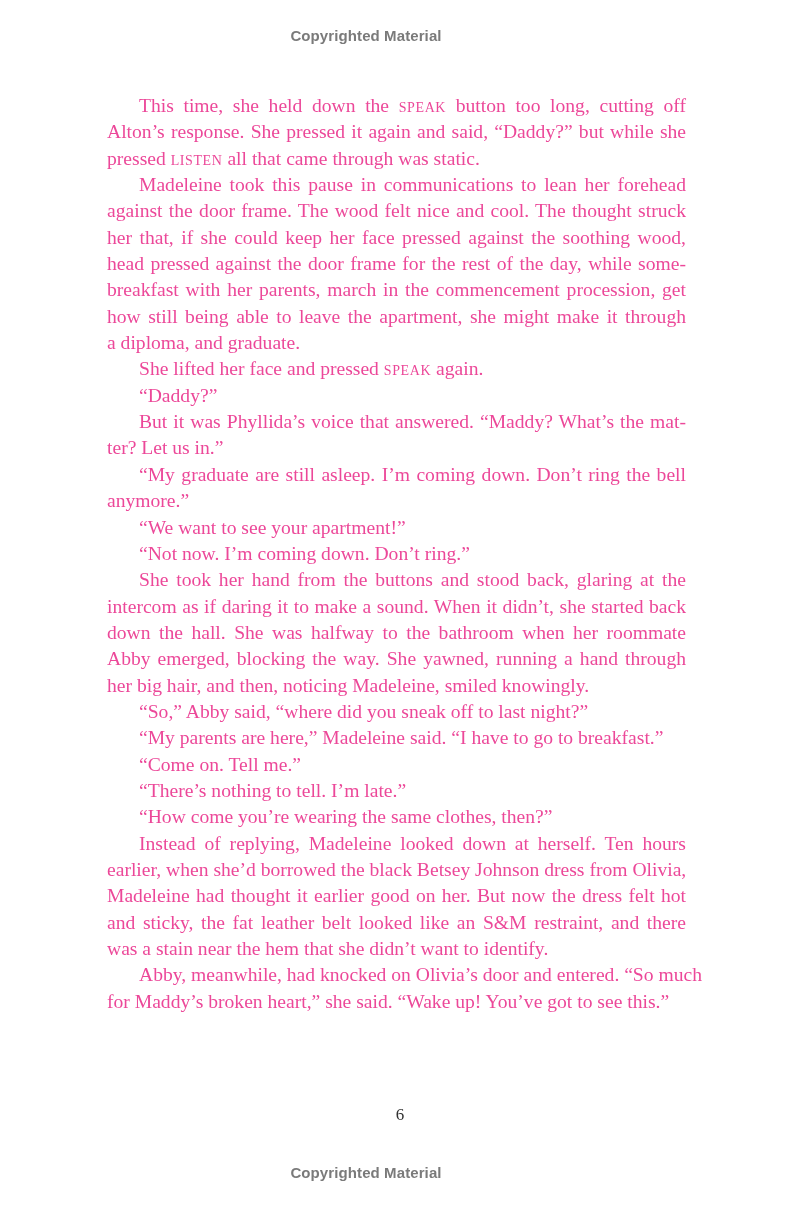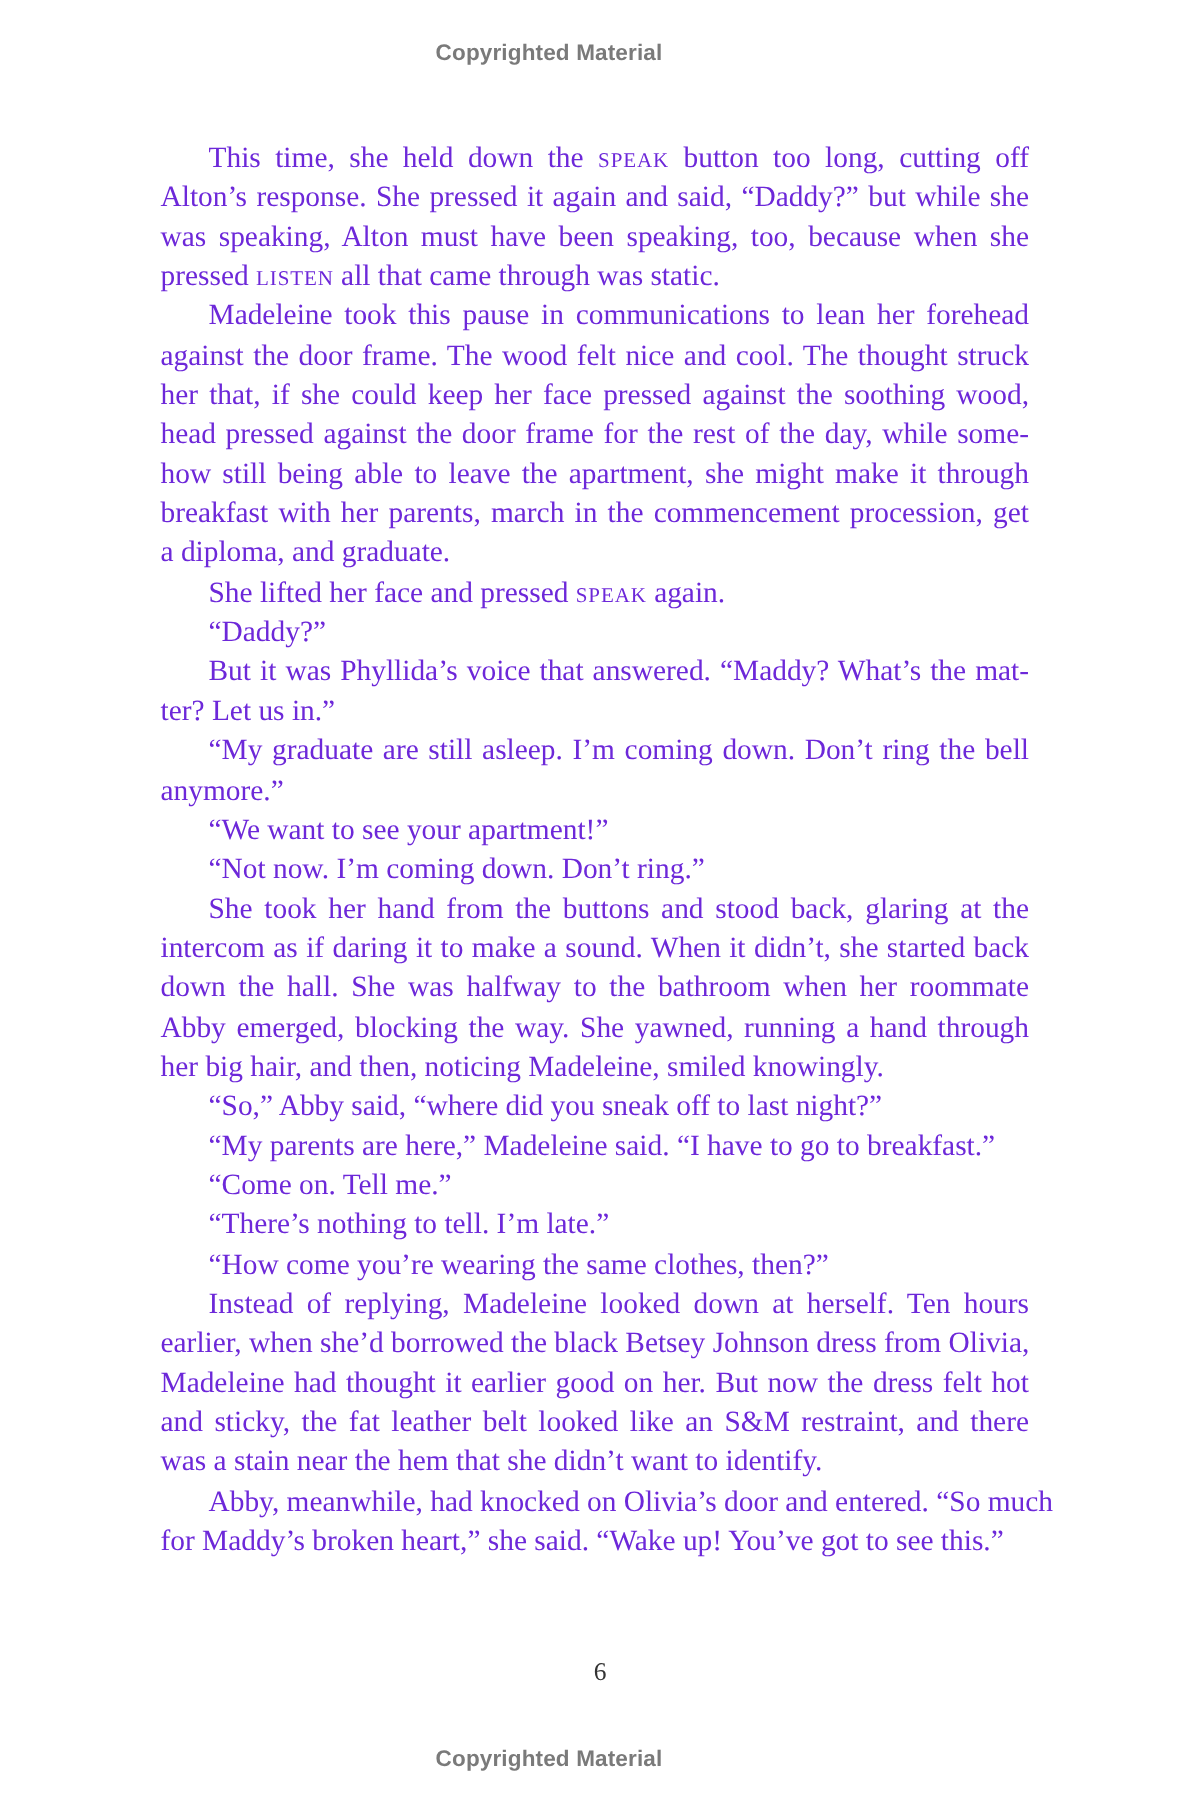--- a/index.html
+++ b/index.html
@@ -28,21 +28,21 @@
     .watermark.bottom { top: 1164px; }
 
     .page-body {
       position: absolute;
       left: 107px;
       top: 93px;
       width: 579px;
       font-family: "Liberation Serif", serif;
       font-size: 19.6px;
       line-height: 26.35px;
-      color: #6d28d9;
+      color: #ec4899;
     }
     .line {
       display: block;
       white-space: nowrap;
       text-align: justify;
       text-align-last: justify;
     }
     .line.last {
       text-align-last: left;
     }
@@ -69,30 +69,29 @@
   </style>
 </head>
 <body>
 
 <div class="watermark top">Copyrighted Material</div>
 
 <div class="page-body" id="page-body">
     <div>
       <span class="line indent">This time, she held down the <span class="sc">SPEAK</span> button too long, cutting off</span>
       <span class="line">Alton’s response. She pressed it again and said, “Daddy?” but while she</span>
-      <span class="line">was speaking, Alton must have been speaking, too, because when she</span>
       <span class="line last">pressed <span class="sc">LISTEN</span> all that came through was static.</span>
     </div>
     <div>
       <span class="line indent">Madeleine took this pause in communications to lean her forehead</span>
       <span class="line">against the door frame. The wood felt nice and cool. The thought struck</span>
       <span class="line">her that, if she could keep her face pressed against the soothing wood,</span>
       <span class="line">head pressed against the door frame for the rest of the day, while some-</span>
+      <span class="line">breakfast with her parents, march in the commencement procession, get</span>
       <span class="line">how still being able to leave the apartment, she might make it through</span>
-      <span class="line">breakfast with her parents, march in the commencement procession, get</span>
       <span class="line last">a diploma, and graduate.</span>
     </div>
     <div>
       <span class="line indent last">She lifted her face and pressed <span class="sc">SPEAK</span> again.</span>
     </div>
     <div>
       <span class="line indent last">“Daddy?”</span>
     </div>
     <div>
       <span class="line indent">But it was Phyllida’s voice that answered. “Maddy? What’s the mat-</span>

